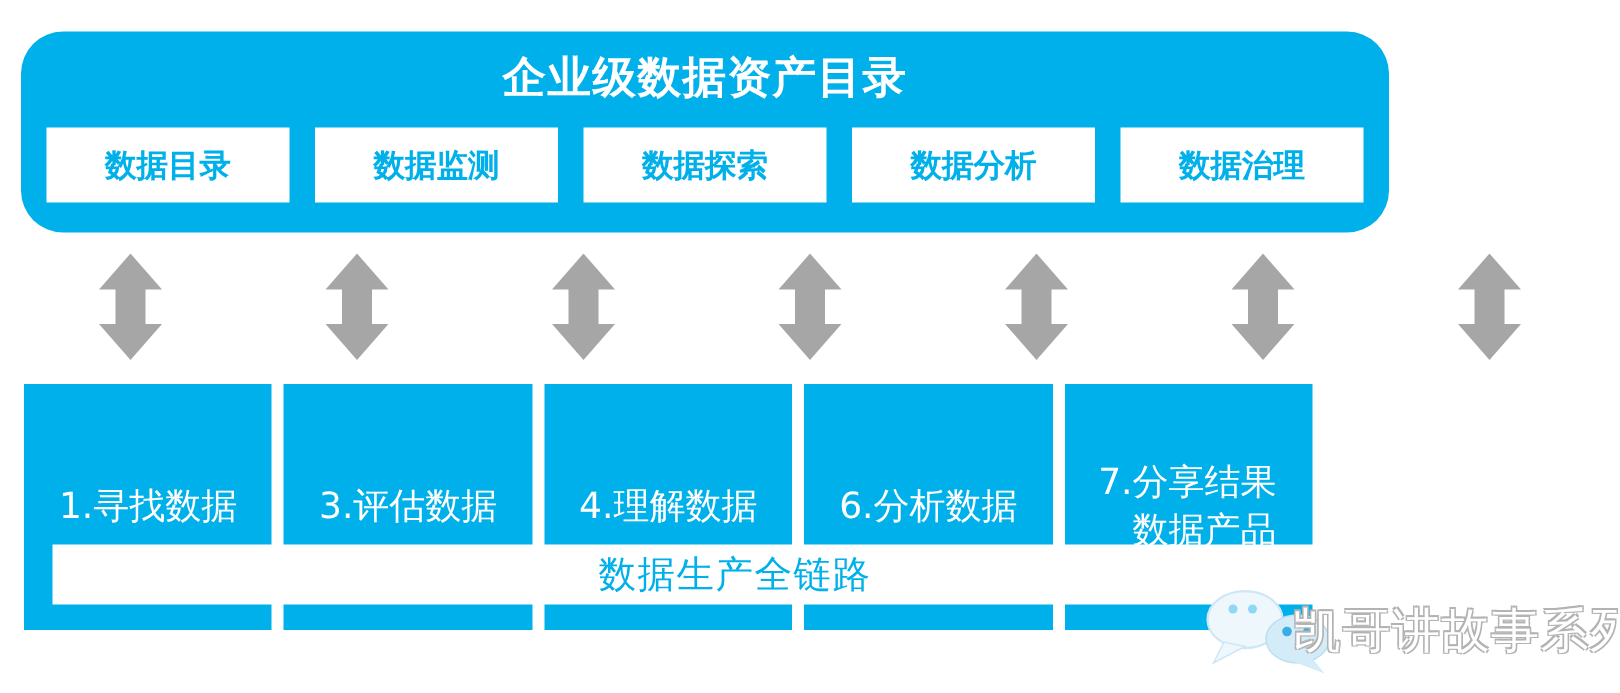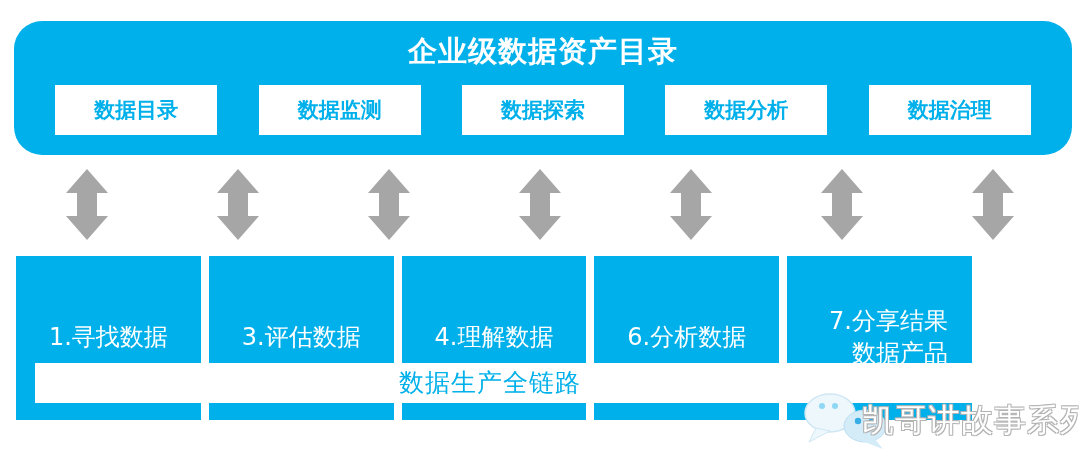--- a/index.html
+++ b/index.html
@@ -2,21 +2,21 @@
 <html><head>
 <meta charset="utf-8">
 <style>
   html,body{margin:0;padding:0;background:#ffffff;}
   .canvas{
     position:relative;width:1080px;height:462px;background:#ffffff;overflow:hidden;
     font-family:"DejaVu Sans","Liberation Sans",sans-serif;
   }
   
   .banner{
-    position:absolute;left:14px;top:21px;width:1058px;height:134px;
+    position:absolute;left:14px;top:21px;width:912px;height:134px;
     background:#00b0ea;border-radius:28px;
   }
   .banner-title{
     margin:0;padding-top:13px;text-align:center;
     color:#ffffff;font-size:29px;font-weight:600;letter-spacing:1px;line-height:1.2;
   }
   .banner-buttons{
     position:absolute;left:0;right:0;top:64px;height:50px;
     display:flex;justify-content:space-evenly;align-items:center;
   }
@@ -26,21 +26,21 @@
     color:#00b0ea;font-size:21px;font-weight:700;
   }
   
   .arrows-row{
     position:absolute;left:16px;top:169px;width:1048px;height:71px;
     display:flex;gap:8px;
   }
   .arrow-cell{flex:1;display:flex;justify-content:center;align-items:center;}
   
   .steps-row{
-    position:absolute;left:16px;top:256px;width:956px;height:164px;
+    position:absolute;left:16px;top:256px;width:859px;height:164px;
     display:flex;gap:8px;z-index:1;
   }
   .step-box{
     flex:1;background:#00b0ea;
     display:flex;align-items:center;justify-content:center;
   }
   .step-label{
     color:#ffffff;font-size:24px;line-height:1.33;text-align:center;
     white-space:pre-line;width:100%;
   }

